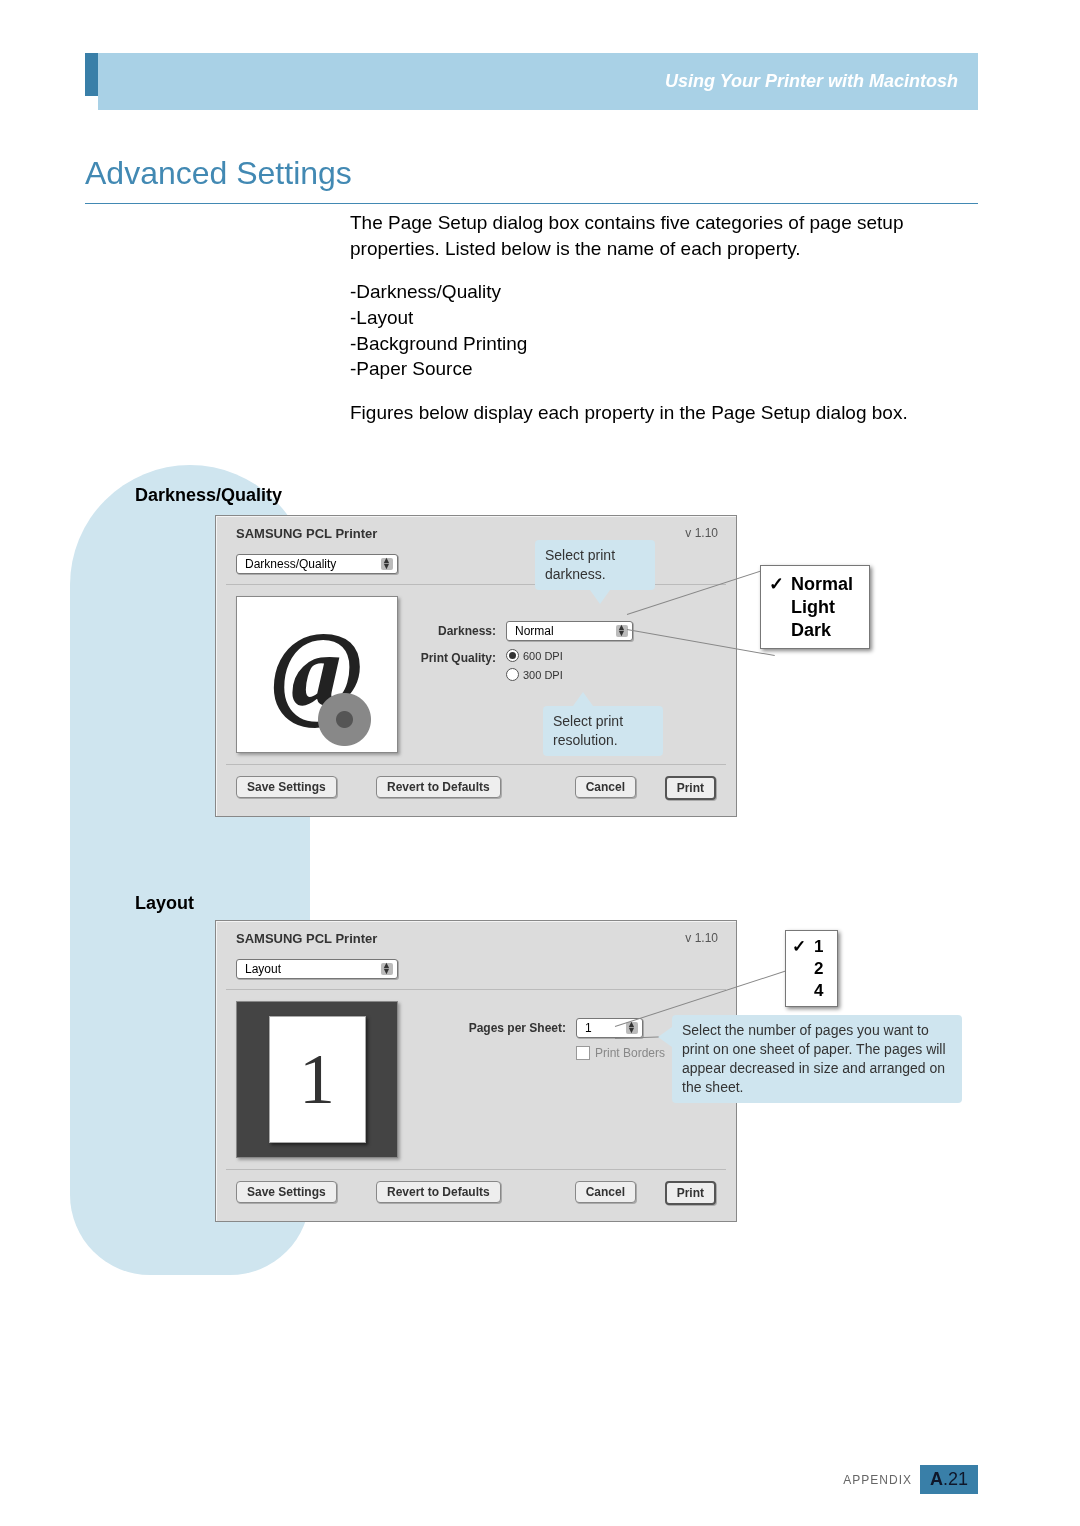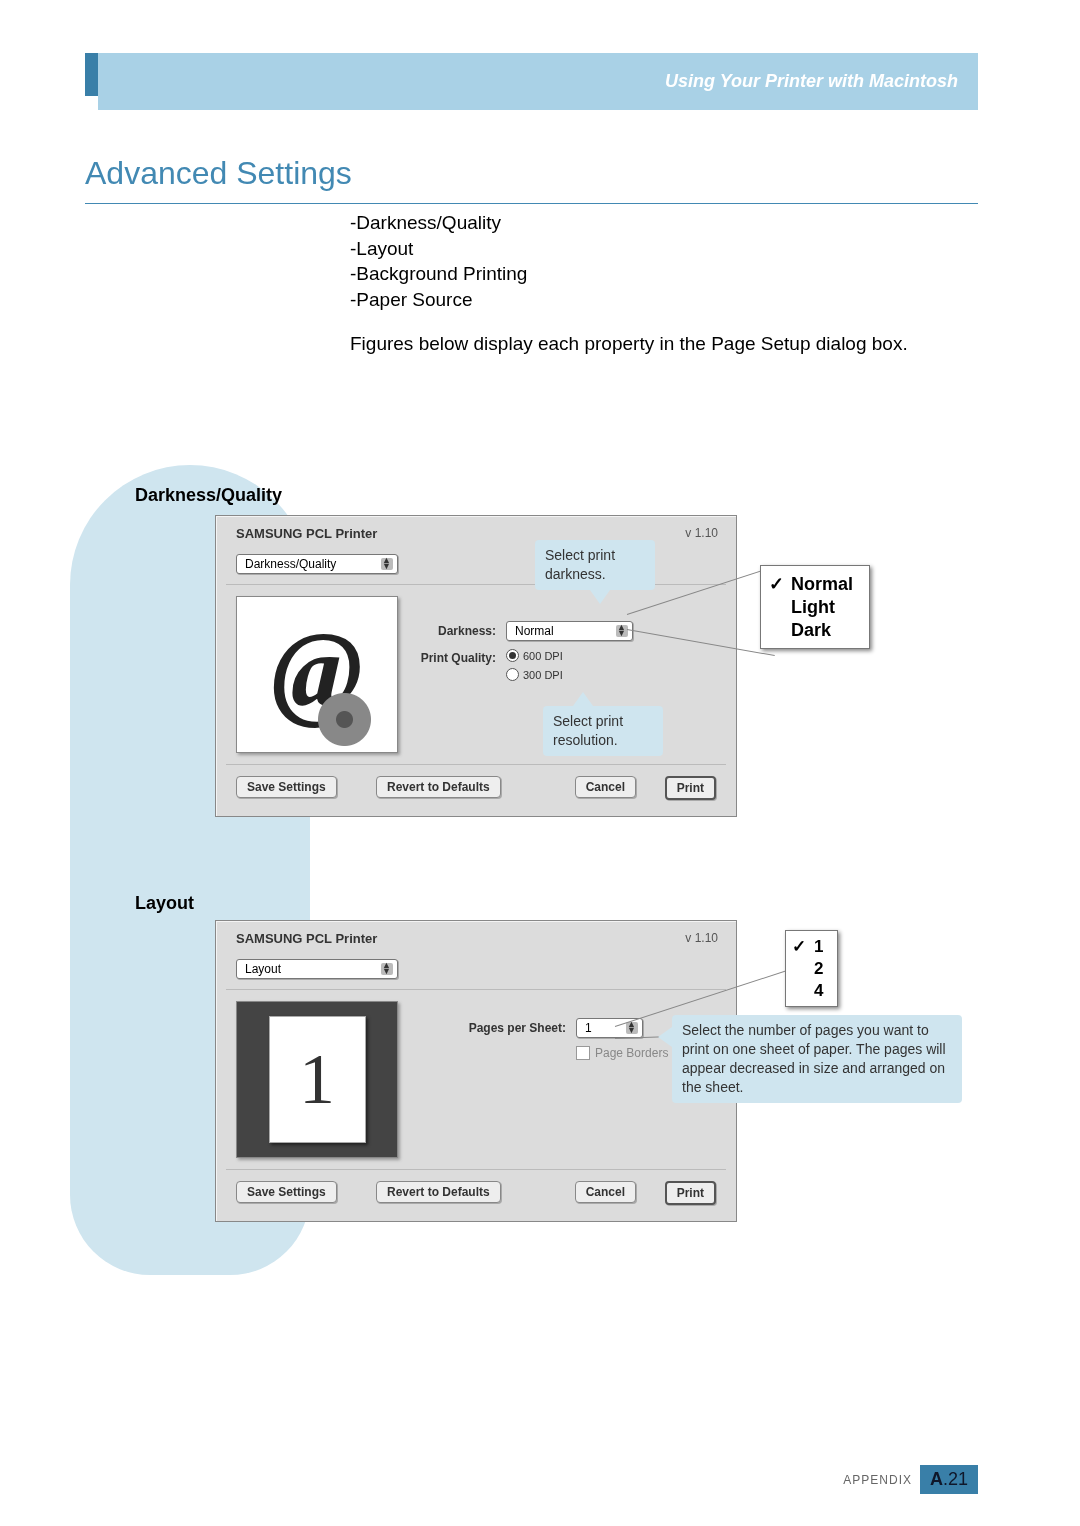--- a/index.html
+++ b/index.html
@@ -82,20 +82,21 @@
 <body>
 
 <div class="page">
   <div class="accent-bar"></div>
   <div class="header-bar">
     <span class="header-text">Using Your Printer with Macintosh</span>
   </div>
   <div class="h1">Advanced Settings</div>
   <hr class="rule">
   <div class="body-text">
+    <p>The Page Setup dialog box contains five categories of page setup properties. Listed below is the name of each property.</p>
     <div>
       <div>-Darkness/Quality</div>
       <div>-Layout</div>
       <div>-Background Printing</div>
       <div>-Paper Source</div>
     </div>
     <p style="margin-top:18px">Figures below display each property in the Page Setup dialog box.</p>
   </div>
 
   <div class="blob-bg"></div>
@@ -166,21 +167,21 @@
           <span>1</span>
         </div>
     </div>
     <div class="lbl d-pps">Pages per Sheet:</div>
     <div class="mac-select sel-pps">
       <span>1</span>
       <span class="arrows">▲<br>▼</span>
     </div>
     <div class="check-row">
       <span class="cb"></span>
-      <span>Page Borders</span>
+      <span>Print Borders</span>
     </div>
     <div class="divider2"></div>
     <div class="mac-btn btn-save">Save Settings</div>
     <div class="mac-btn btn-revert">Revert to Defaults</div>
     <div class="mac-btn btn-cancel">Cancel</div>
     <div class="mac-btn btn-print">Print</div>
   </div>
 
   <div class="zoom-lines2"></div>
   <div class="popup-list pop-pages">

